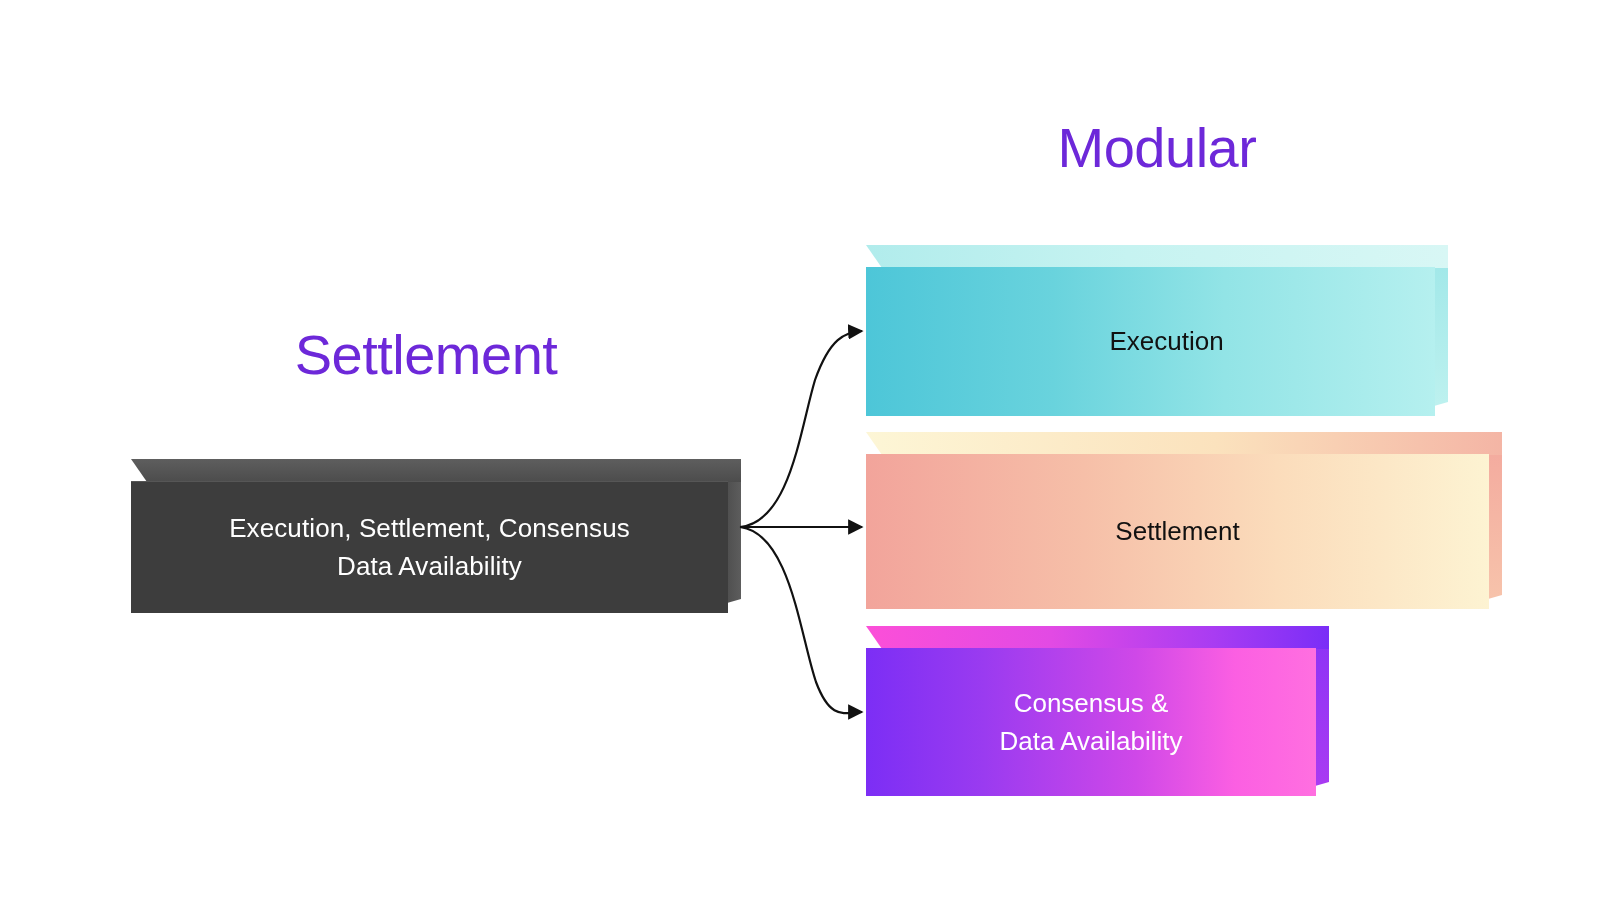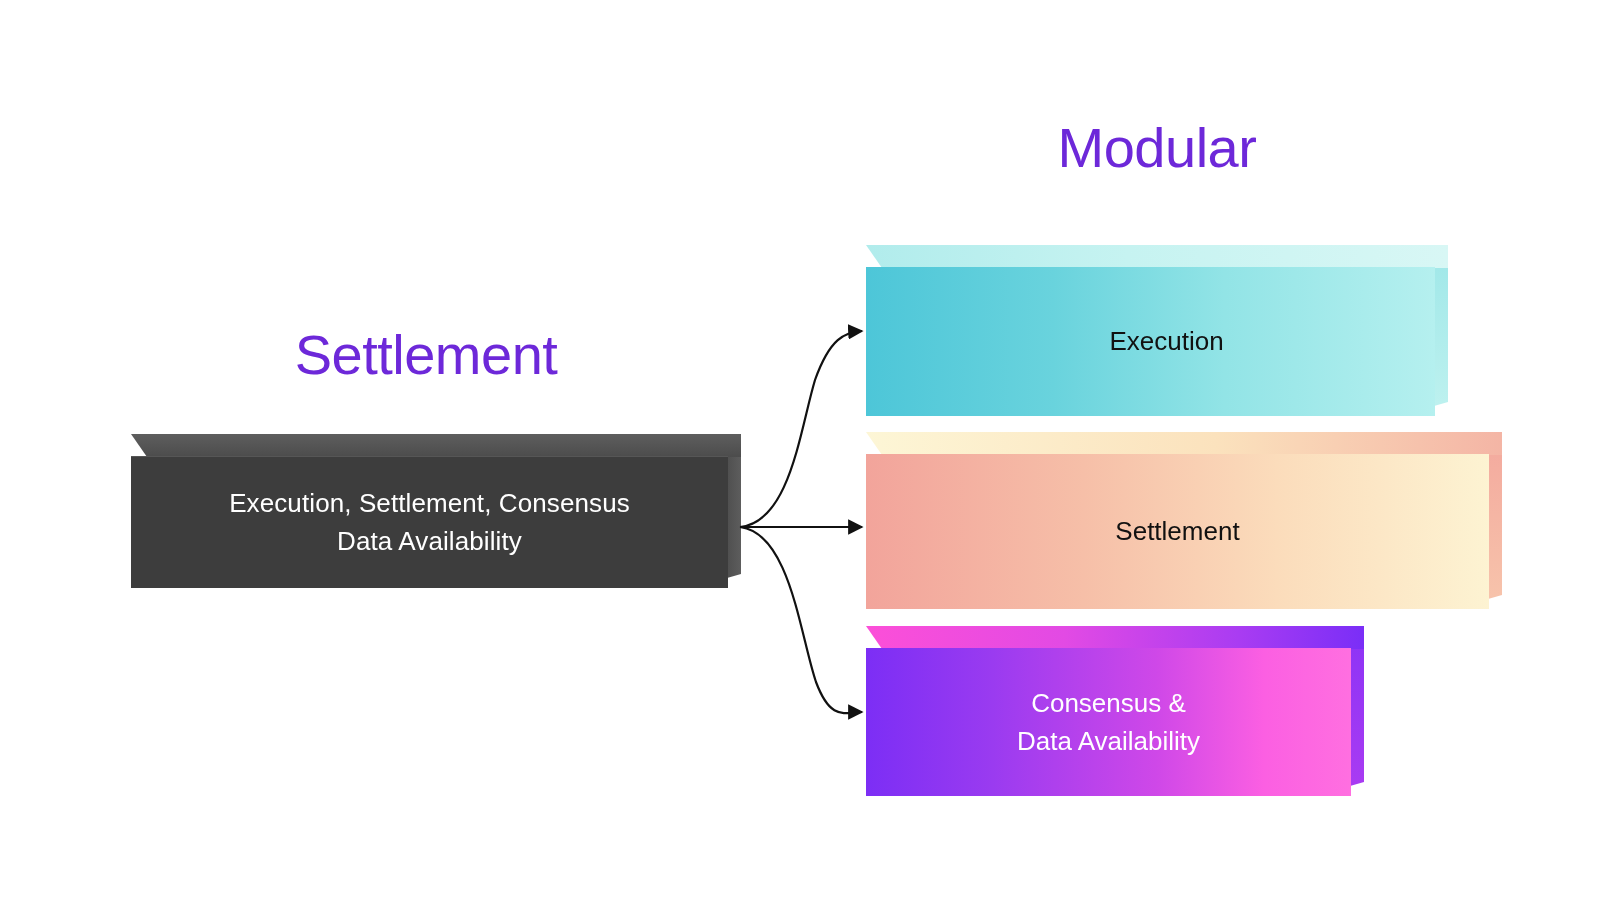--- a/index.html
+++ b/index.html
@@ -88,21 +88,21 @@
     z-index: 6;
     pointer-events: none;
     text-align: center;
     line-height: 1.48;
   }
   .box-label .ln { display: block; }
 
   
   #box-monolithic {
     left: 131px;
-    top: 434px;
+    top: 459px;
     width: 610px;
     height: 154px;
   }
   #box-monolithic .face-front {
     background: #3d3d3d;
     border-top: 1px solid #565656;
   }
   #box-monolithic .face-top {
     background: linear-gradient(180deg, #5e5e5e 0%, #4c4c4c 100%);
   }
@@ -158,21 +158,21 @@
   #box-settlement .box-label {
     color: #111111;
     font-size: 26px;
     font-weight: 400;
   }
 
   
   #box-consensus {
     left: 866px;
     top: 626px;
-    width: 498px;
+    width: 463px;
     height: 170px;
   }
   #box-consensus .face-front {
     background: linear-gradient(90deg, #7c2ef5 0%, #9a3bf0 26%, #cf48e8 60%, #fb5fe2 82%, #ff6fe0 100%);
   }
   #box-consensus .face-top {
     background: linear-gradient(90deg, #fc4fd8 0%, #e24ae4 40%, #a93cf2 75%, #7a2ef7 100%);
   }
   #box-consensus .face-side {
     background: linear-gradient(180deg, #8b33f6 0%, #a93bf2 100%);

